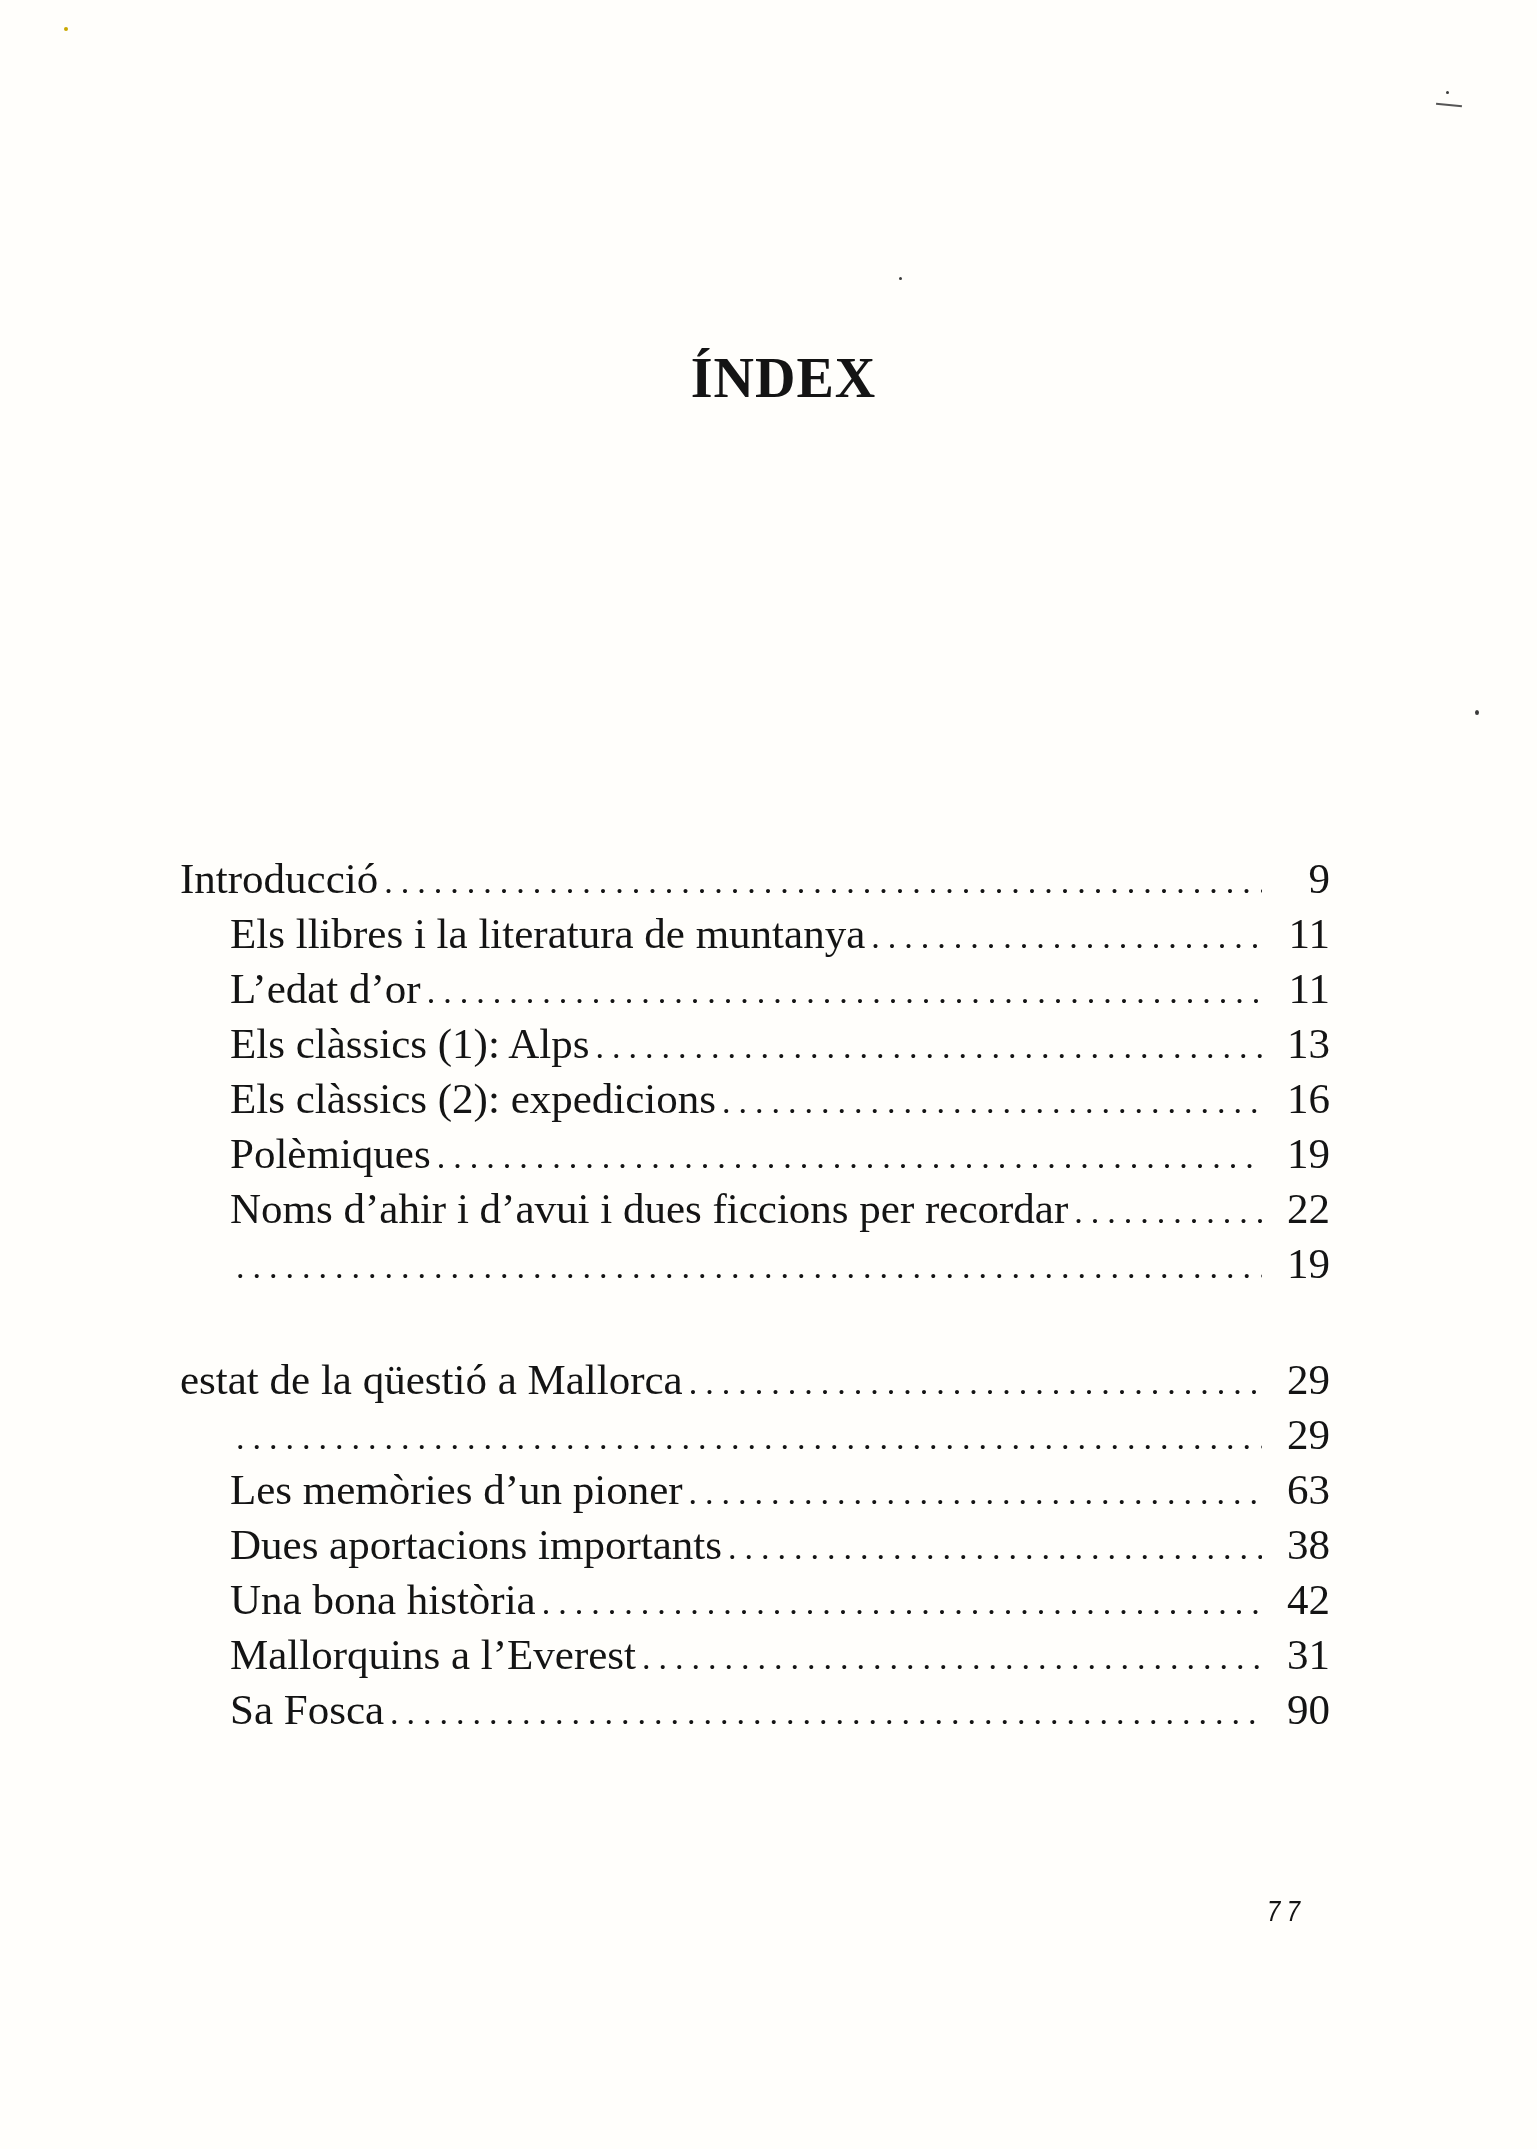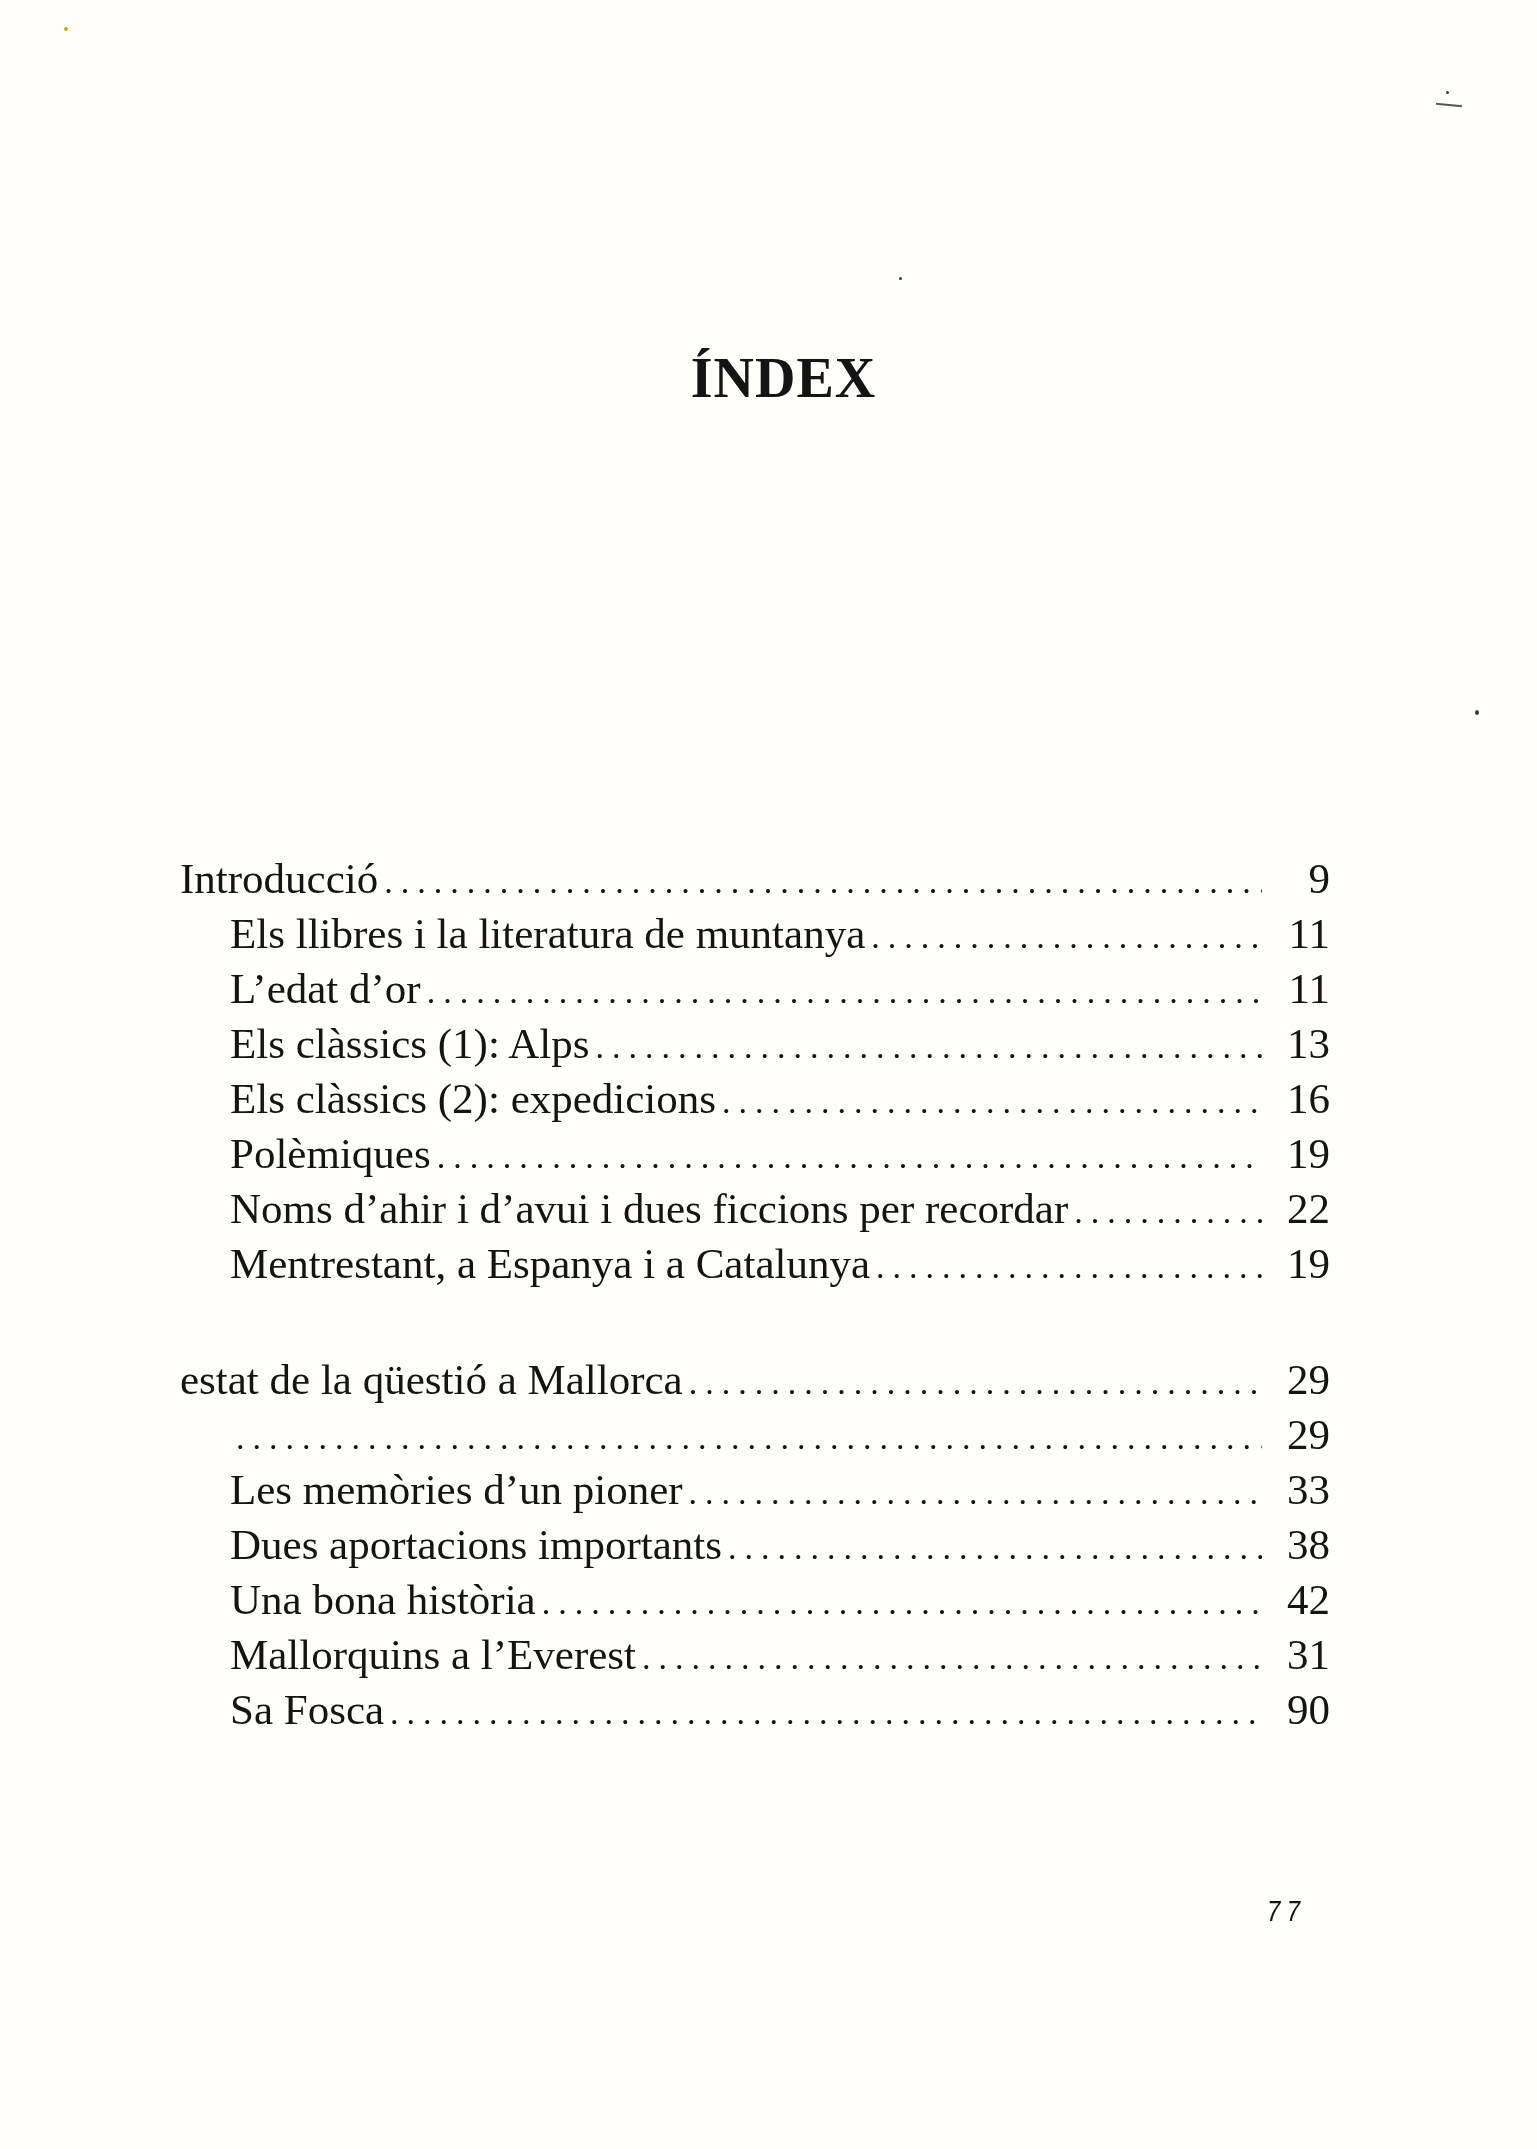--- a/index.html
+++ b/index.html
@@ -116,40 +116,39 @@
     <span class="label">Polèmiques</span>
     <span class="dots">................................................................................</span>
     <span class="page">19</span>
   </div>
   <div class="row sub">
     <span class="label">Noms d’ahir i d’avui i dues ficcions per recordar</span>
     <span class="dots">................................................................................</span>
     <span class="page">22</span>
   </div>
   <div class="row sub">
-    <span class="label">Mentrestant, a Espanya i a Catalunya</span>
     <span class="dots">................................................................................</span>
     <span class="page">19</span>
   </div>
 </div>
 
 <div class="toc" style="top:1352px;">
   <div class="row">
     <span class="label">estat de la qüestió a Mallorca</span>
     <span class="dots">................................................................................</span>
     <span class="page">29</span>
   </div>
   <div class="row sub">
     <span class="dots">................................................................................</span>
     <span class="page">29</span>
   </div>
   <div class="row sub">
     <span class="label">Les memòries d’un pioner</span>
     <span class="dots">................................................................................</span>
-    <span class="page">33</span>
+    <span class="page">63</span>
   </div>
   <div class="row sub">
     <span class="label">Dues aportacions importants</span>
     <span class="dots">................................................................................</span>
     <span class="page">38</span>
   </div>
   <div class="row sub">
     <span class="label">Una bona història</span>
     <span class="dots">................................................................................</span>
     <span class="page">42</span>

